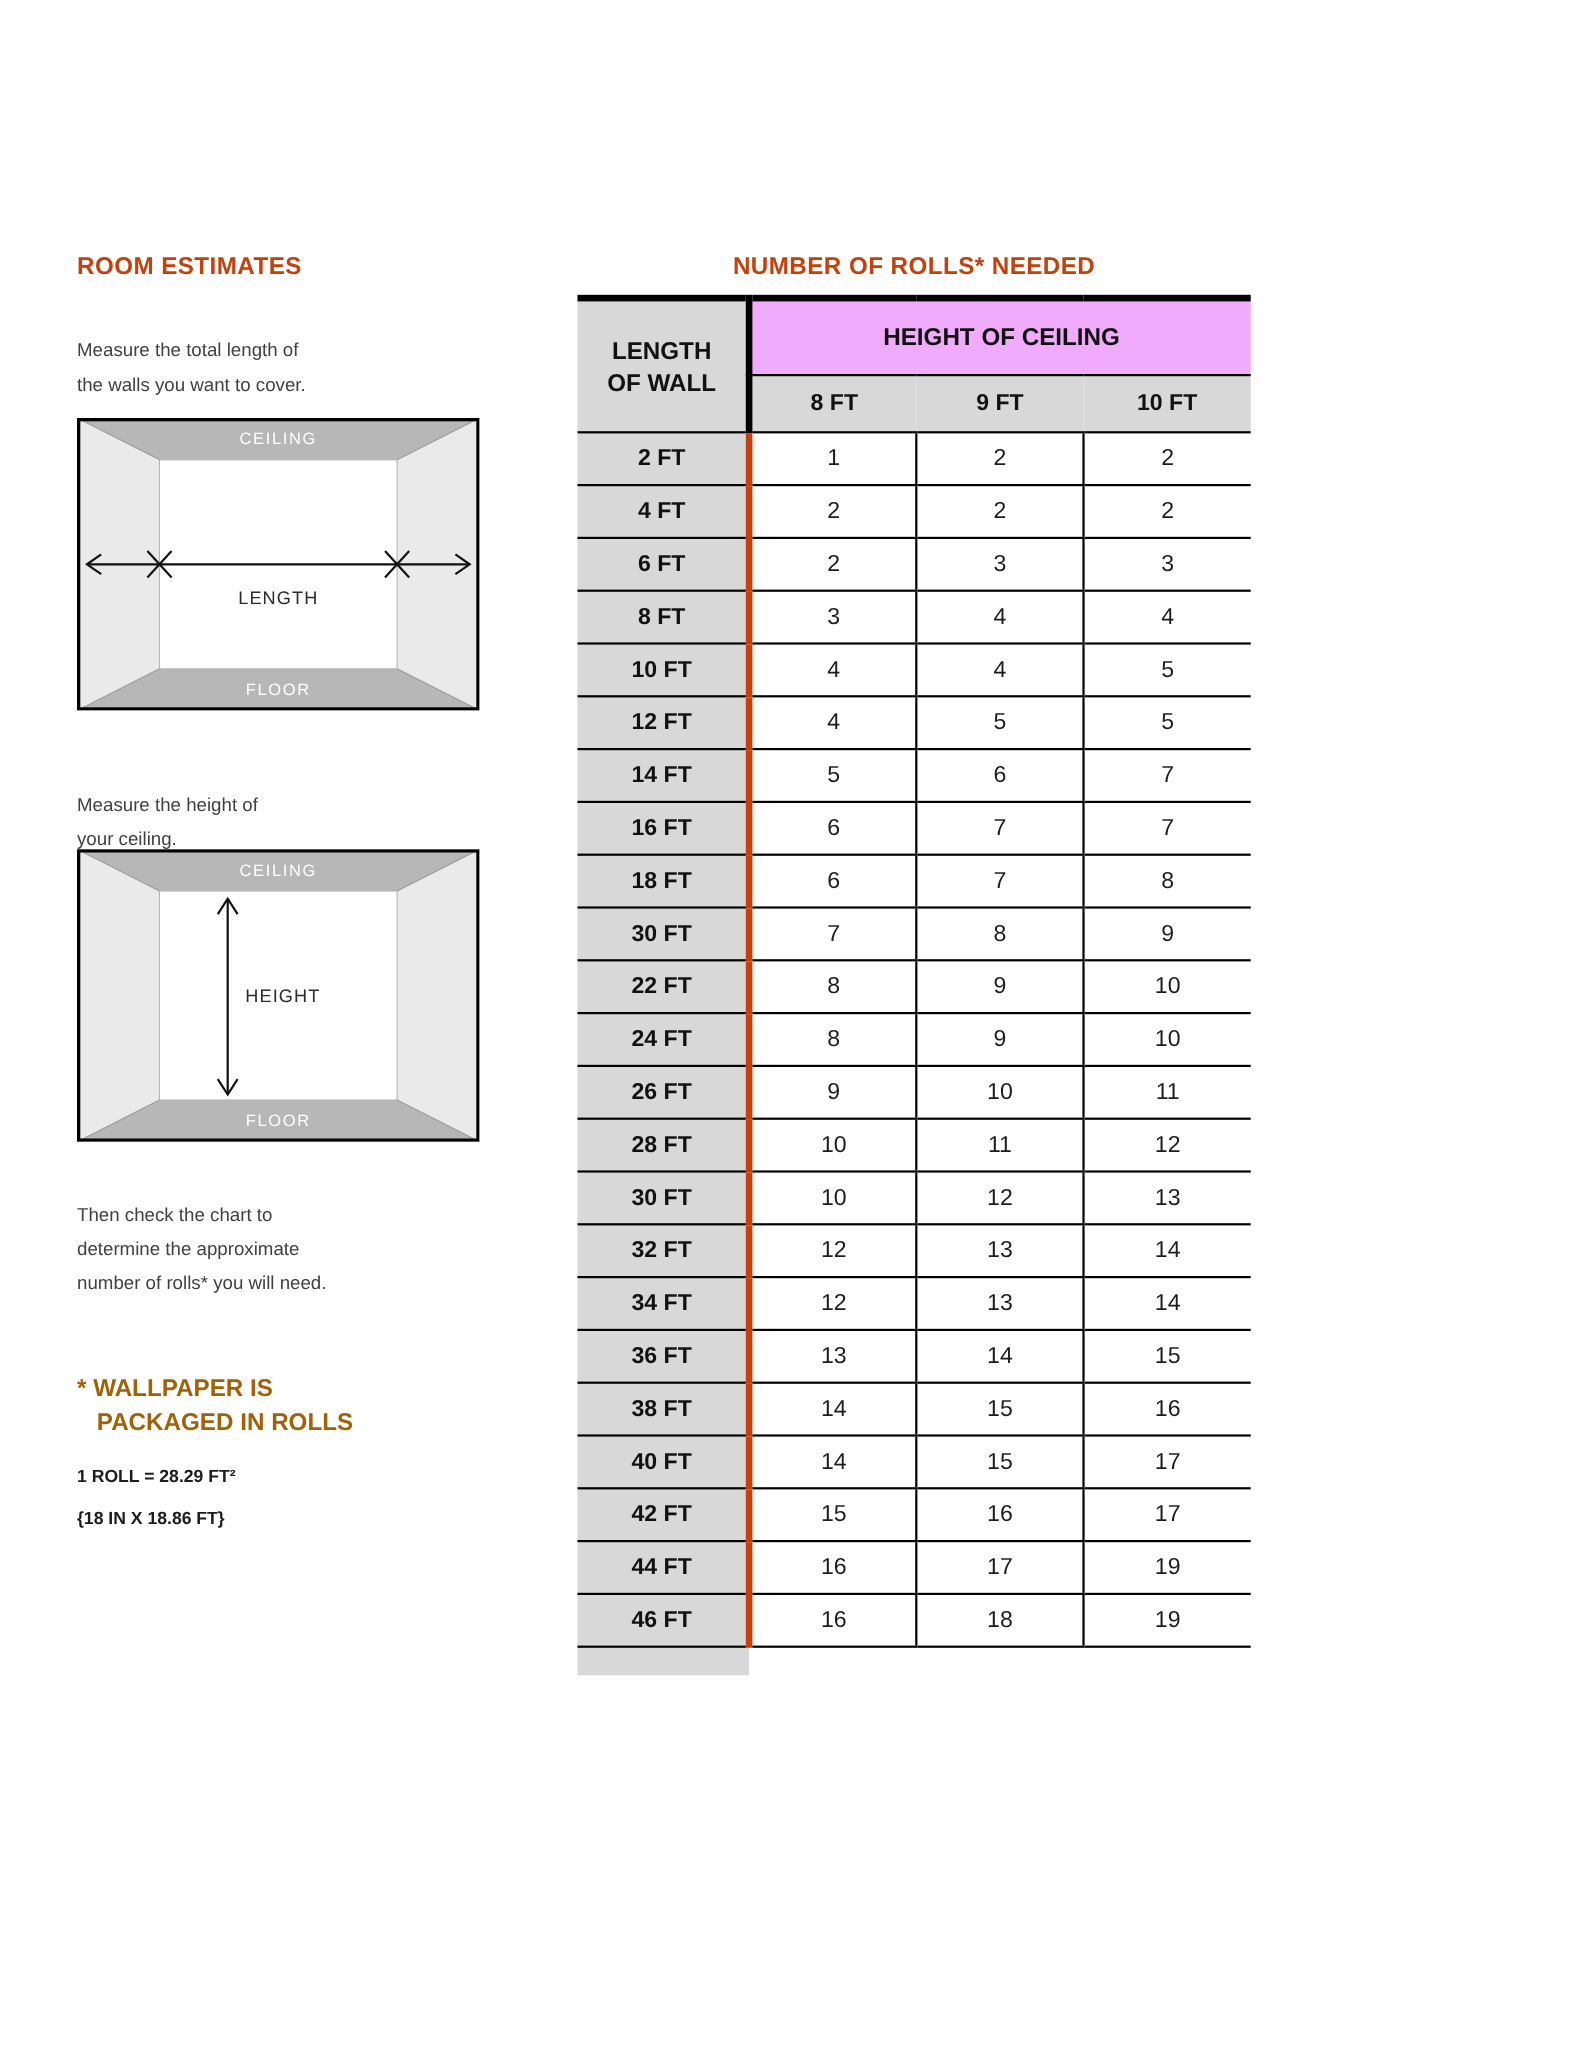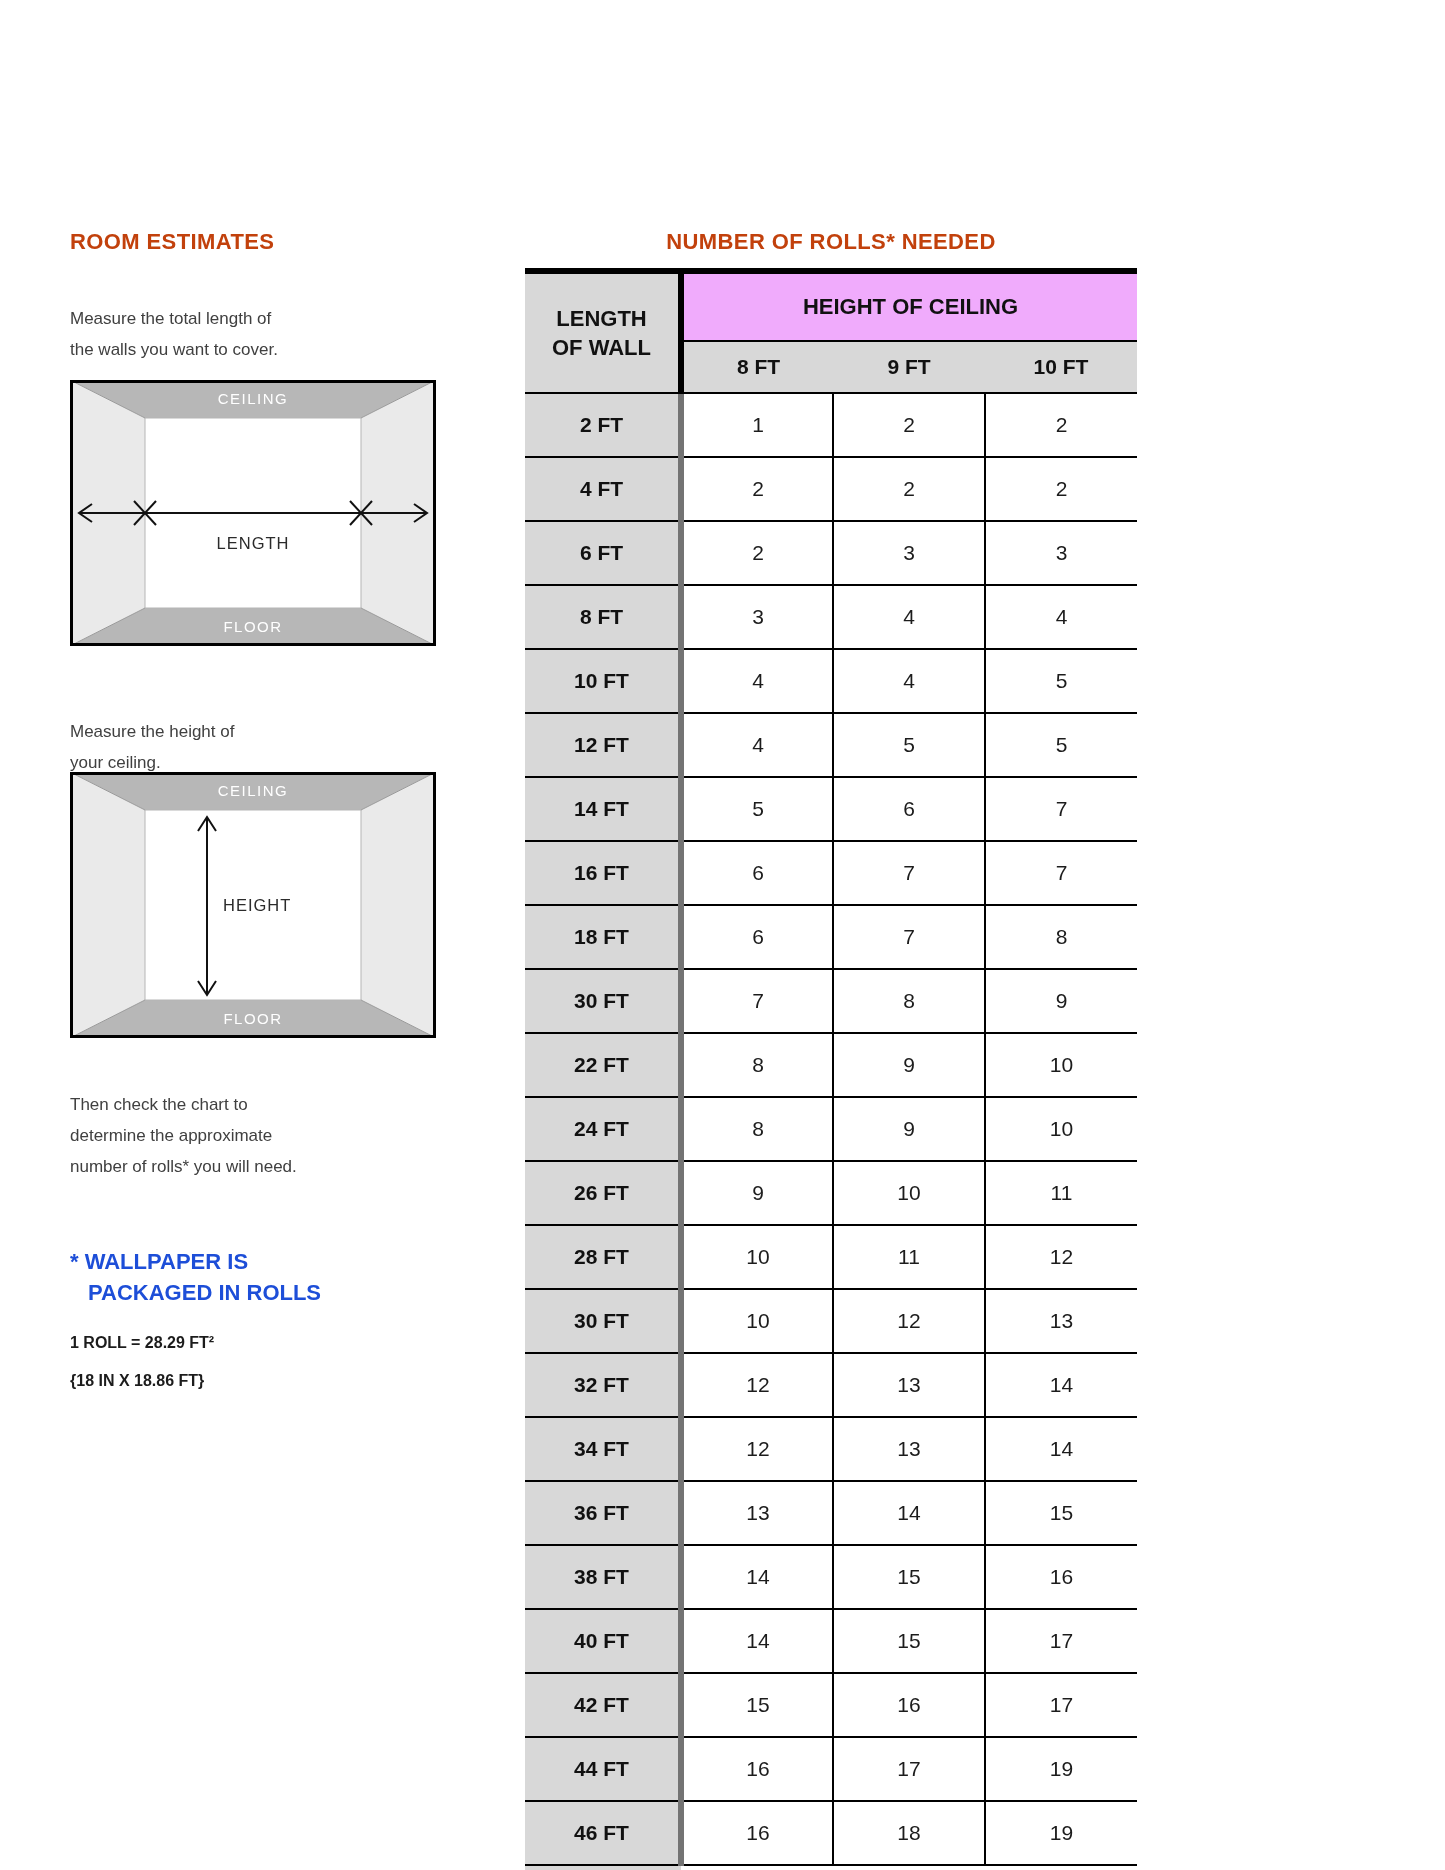--- a/index.html
+++ b/index.html
@@ -22,21 +22,21 @@
 
   .body-text {
     position: absolute; left: 70px; width: 380px;
     font-size: 17px; line-height: 31px; color: #404040;
     white-space: pre-line;
   }
   .step1 { top: 286px; }
   .step2 { top: 680px; margin-top: 36px; }
   .step3 { top: 1072px; }
 
-  .note-block { position: absolute; left: 70px; top: 1246px; font-size: 22px; font-weight: bold; color: #1d4ed8; line-height: 31px; }
+  .note-block { position: absolute; left: 70px; top: 1246px; font-size: 22px; font-weight: bold; color: #a16207; line-height: 31px; }
   .note-line2 { padding-left: 18px; }
   .roll-block { position: absolute; left: 70px; top: 1324px; font-size: 16px; font-weight: bold; color: #1c1c1c; line-height: 38px; }
 
   .diagram { position: absolute; left: 70px; display: block; }
   .diagram1 { top: 380px; }
   .diagram2 { top: 772px; }
   .diag-band-text { font-size: 15px; letter-spacing: 1.5px; fill: #ffffff; }
   .diag-label { font-size: 16.5px; letter-spacing: 1px; fill: #2b2b2b; }
 
   table.rolls {
@@ -54,23 +54,23 @@
     background: #f0abfc; border-bottom: 2px solid #000;
     font-size: 22px; font-weight: bold; color: #111;
     height: 70px; text-align: center; vertical-align: middle;
   }
   th.ft {
     background: #d8d8d8; border-bottom: 2px solid #000;
     font-size: 21px; font-weight: bold; color: #111;
     height: 52px; text-align: center; vertical-align: middle;
   }
   td.row-label {
-    background: #d8d8d8; border-right: 6px solid #737373; border-bottom: 2px solid #000;
+    background: #d8d8d8; border-right: 6px solid #c2410c; border-bottom: 2px solid #000;
     font-size: 21px; font-weight: bold; color: #111;
-    height: 64px; text-align: center; vertical-align: middle;
+    height: 48px; text-align: center; vertical-align: middle;
   }
   td.value-cell {
     background: #ffffff; border-bottom: 2px solid #000; border-left: 2px solid #000;
     font-size: 21px; color: #1c1c1c; text-align: center; vertical-align: middle;
   }
   td.value-cell:nth-child(2) { border-left: none; }
   td.row-label.strip { height: 26px; border-bottom: none; border-right: none; }
   td.strip-empty { background: transparent; border: none; }
 </style>
 </head>

